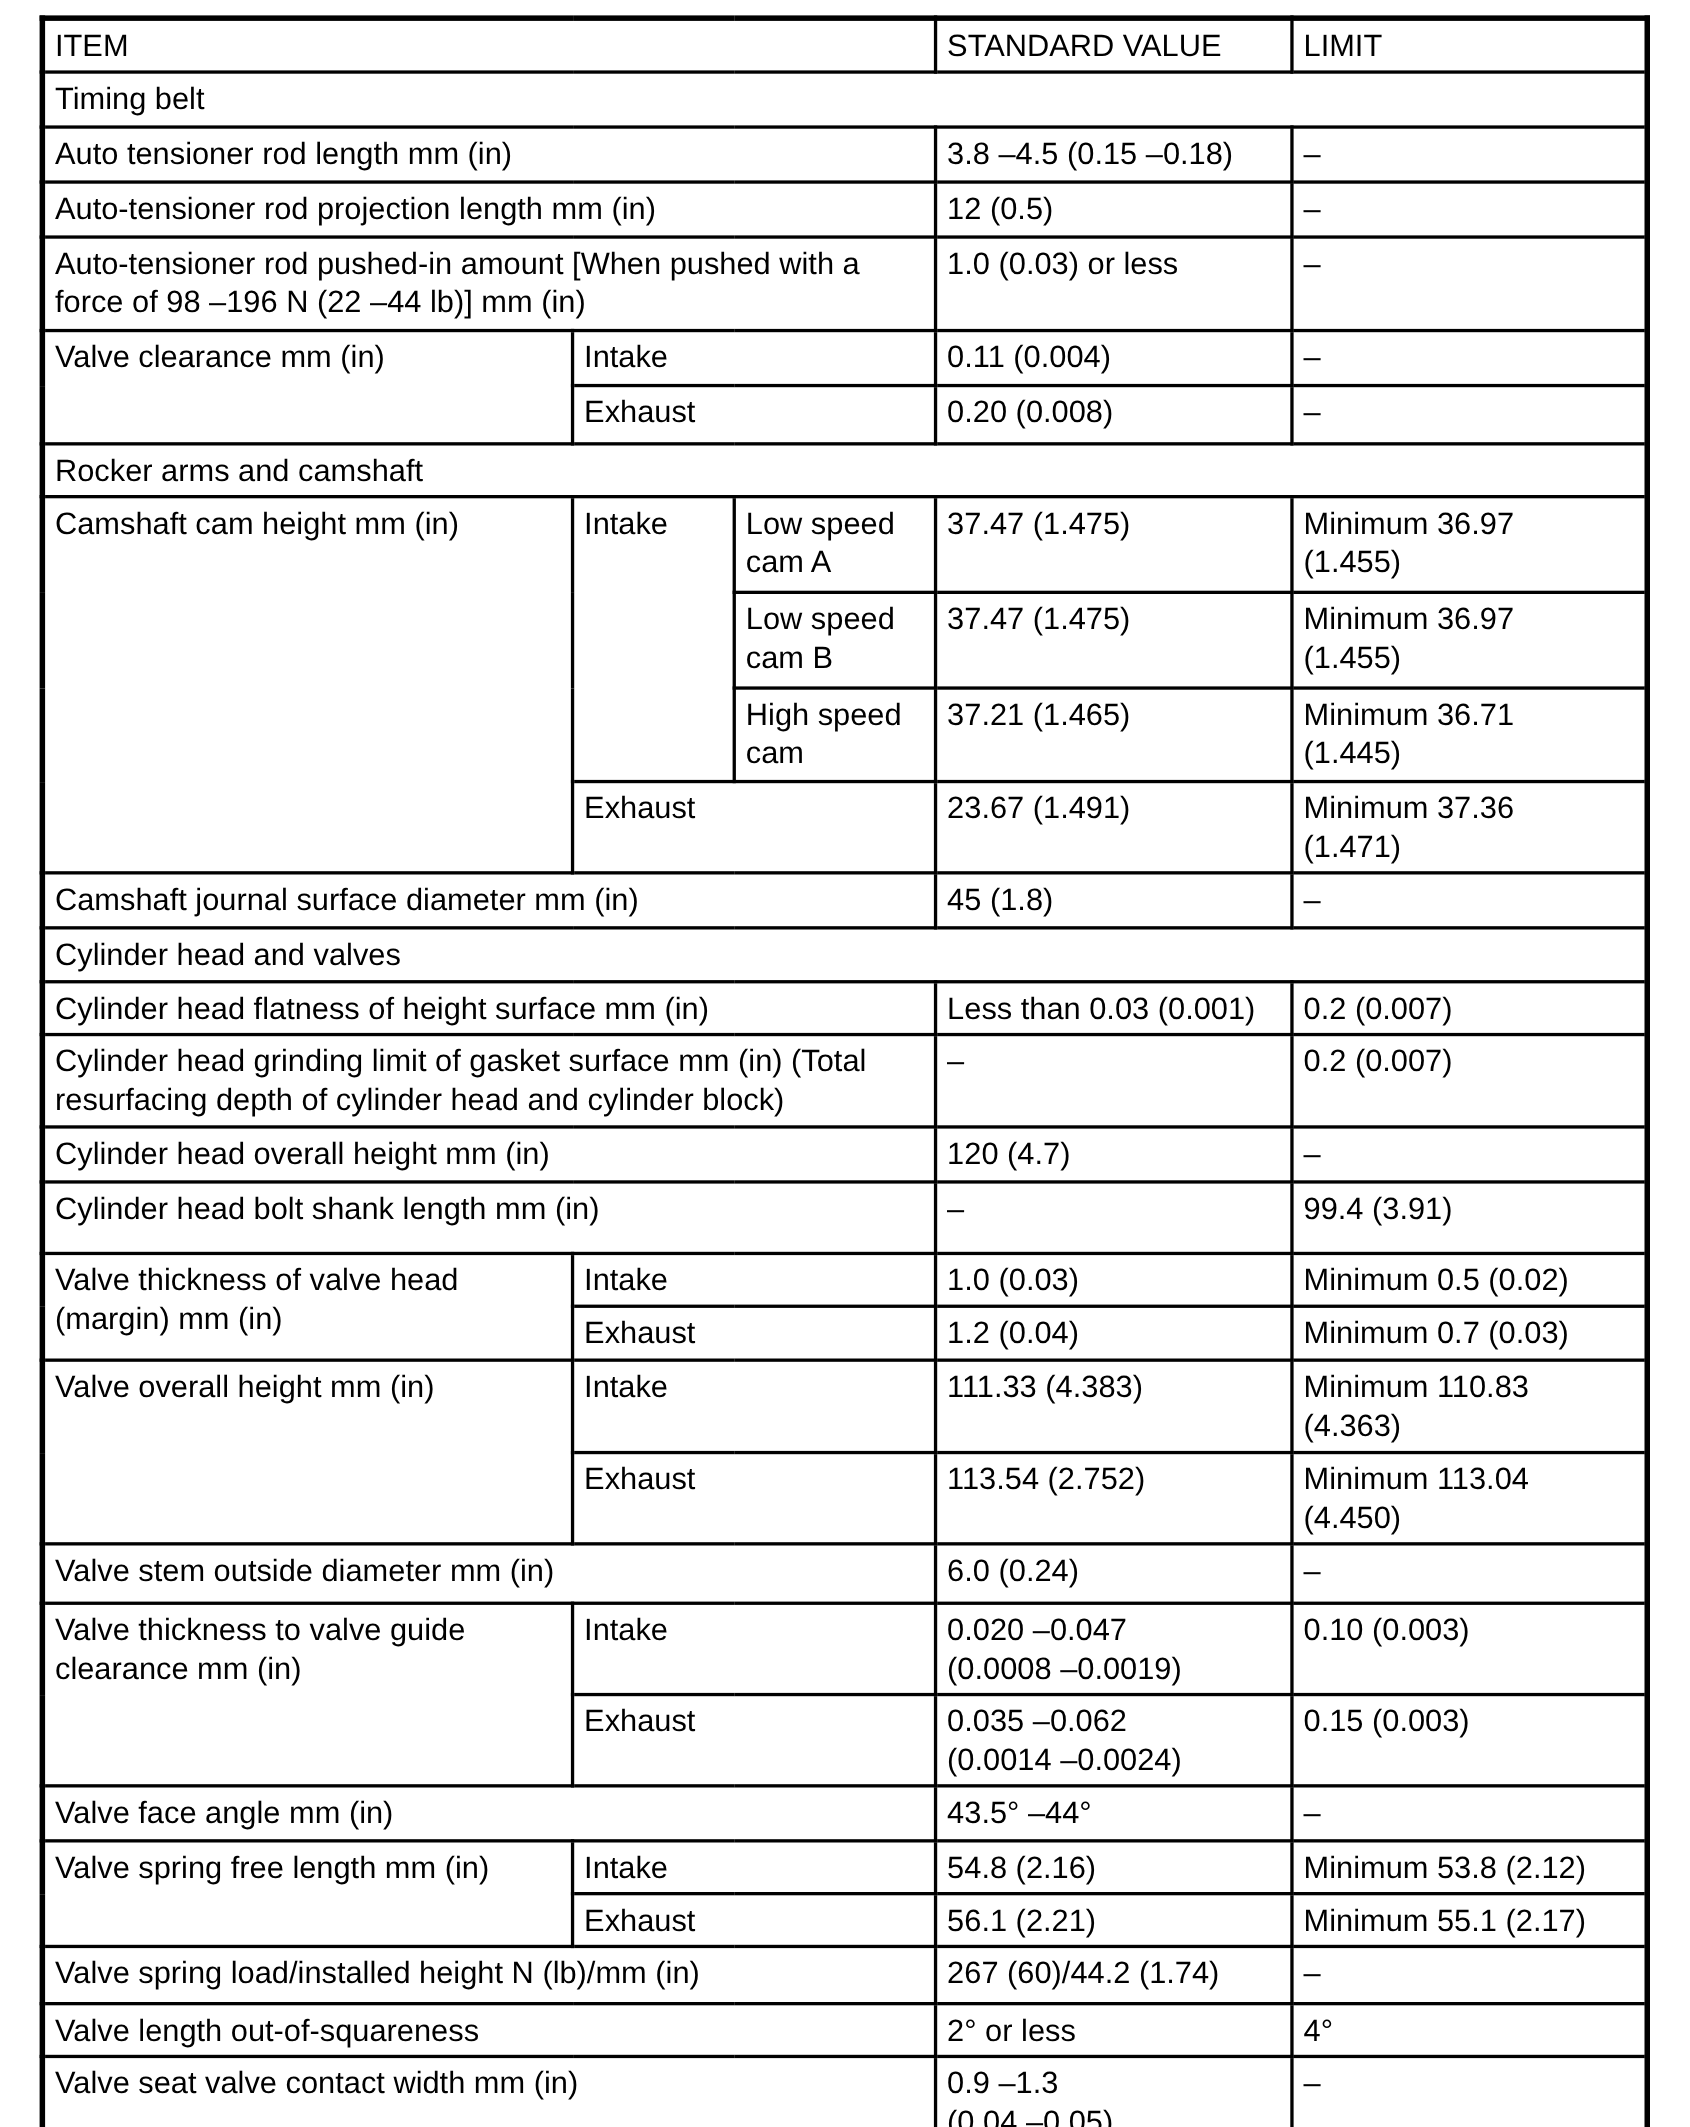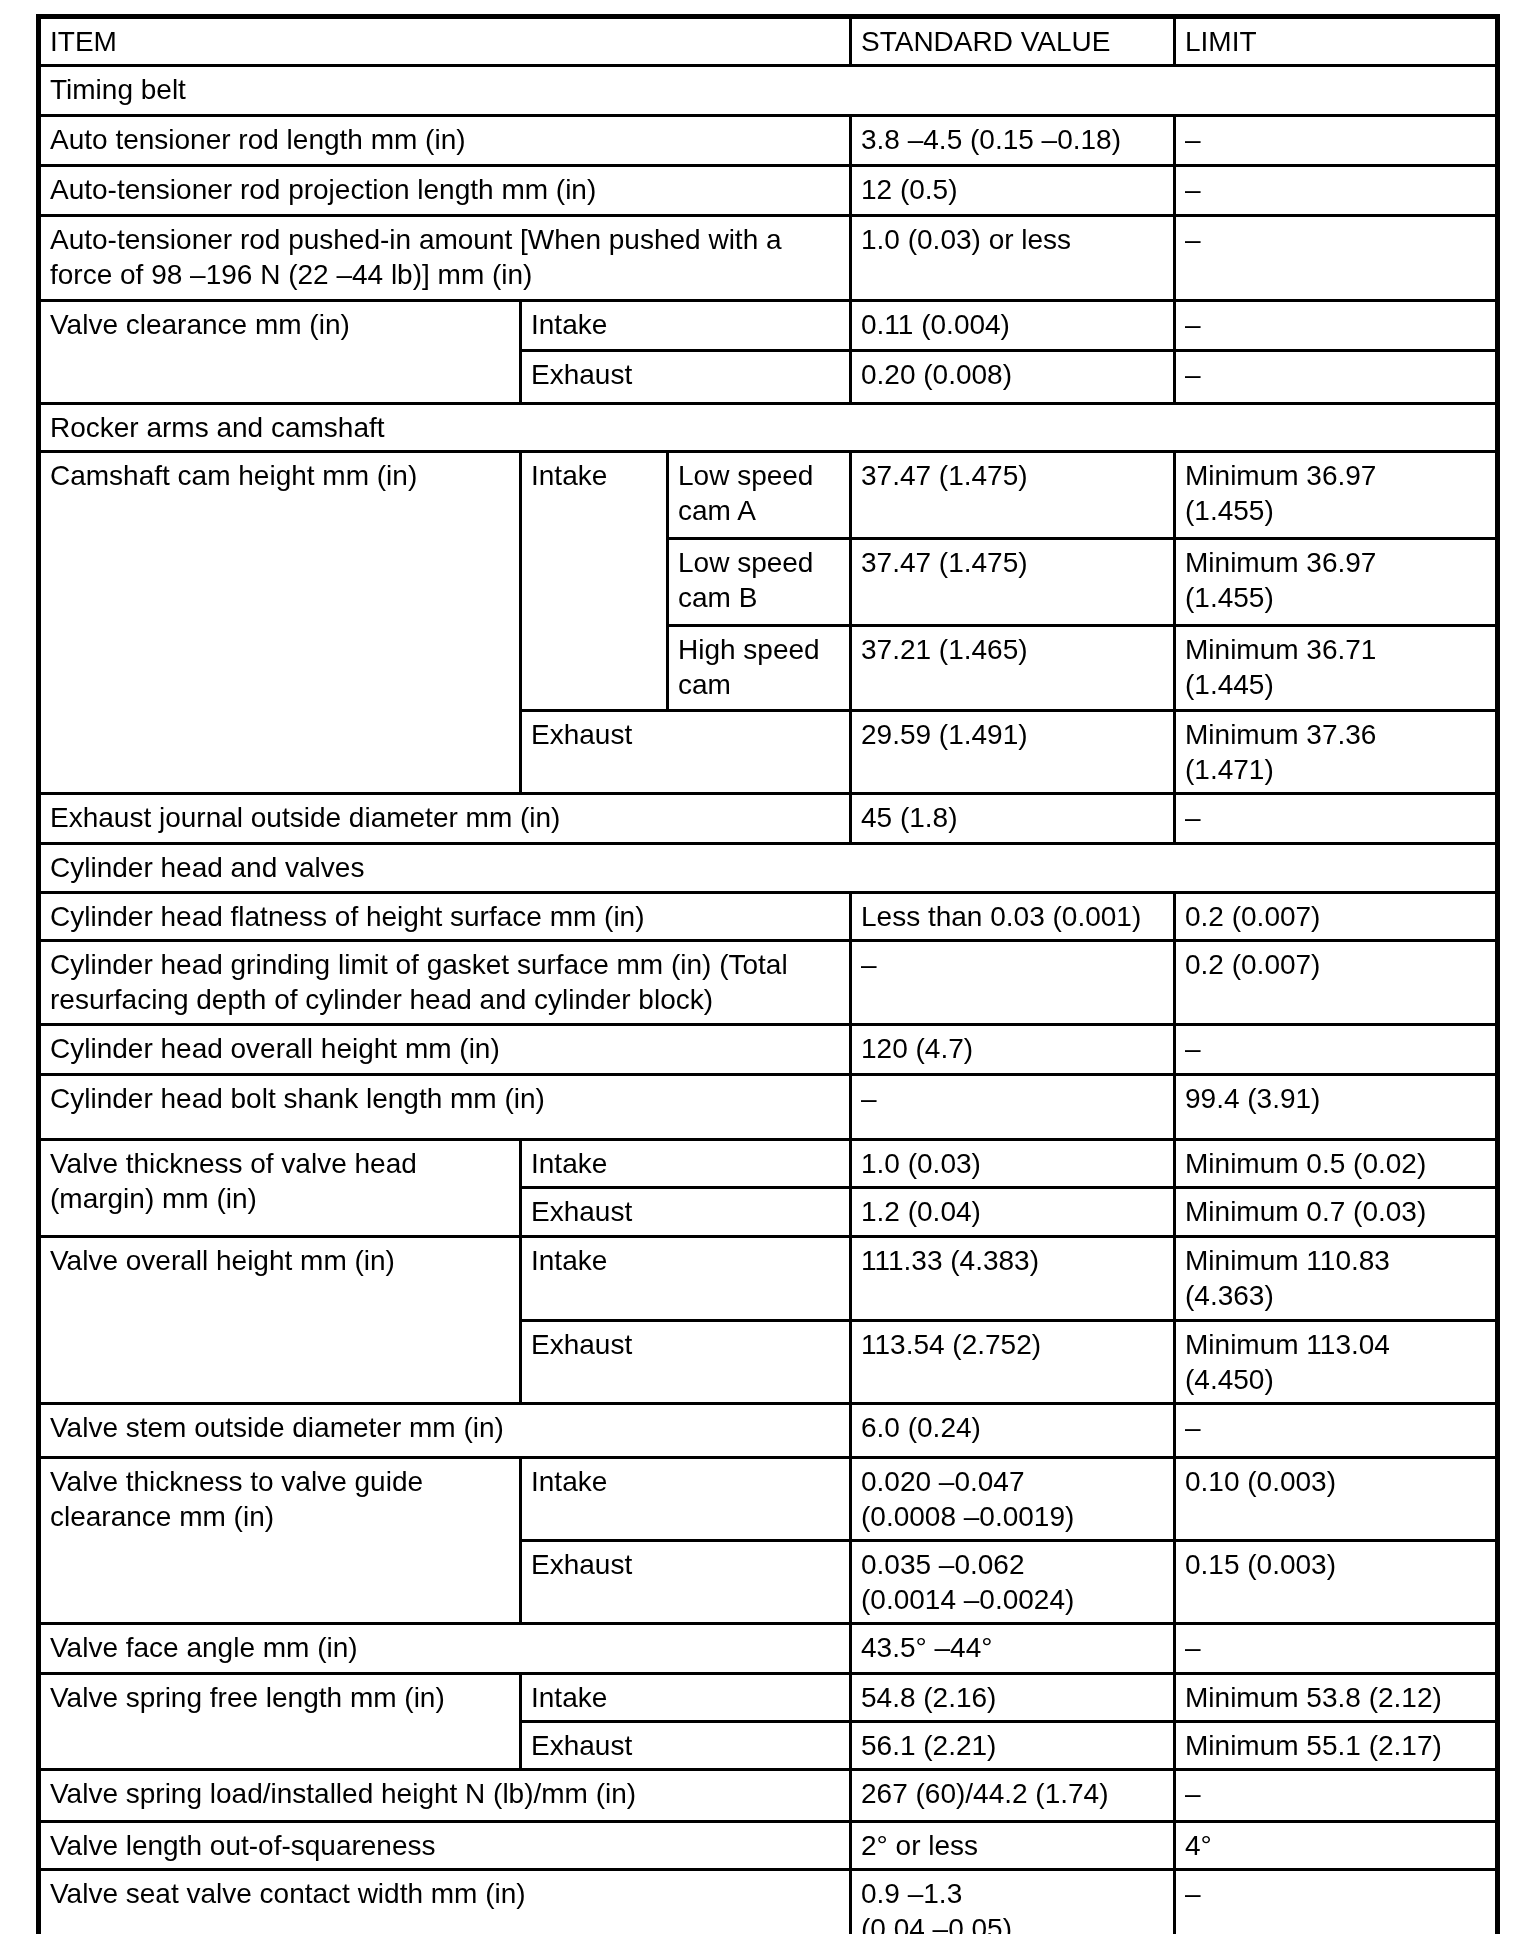--- a/index.html
+++ b/index.html
@@ -108,27 +108,27 @@
   </tr>
   <tr style="height:85px">
     <td>High speed
 cam</td>
     <td>37.21 (1.465)</td>
     <td>Minimum 36.71
 (1.445)</td>
   </tr>
   <tr style="height:81px">
     <td colspan="2">Exhaust</td>
-    <td>29.59 (1.491)</td>
+    <td>23.67 (1.491)</td>
     <td>Minimum 37.36
 (1.471)</td>
   </tr>
 
   <tr style="height:50px">
-    <td colspan="3">Exhaust journal outside diameter mm (in)</td>
+    <td colspan="3">Camshaft journal surface diameter mm (in)</td>
     <td>45 (1.8)</td>
     <td>–</td>
   </tr>
 
   <tr class="section" style="height:49px">
     <td colspan="5">Cylinder head and valves</td>
   </tr>
 
   <tr style="height:46px">
     <td colspan="3">Cylinder head flatness of height surface mm (in)</td>

